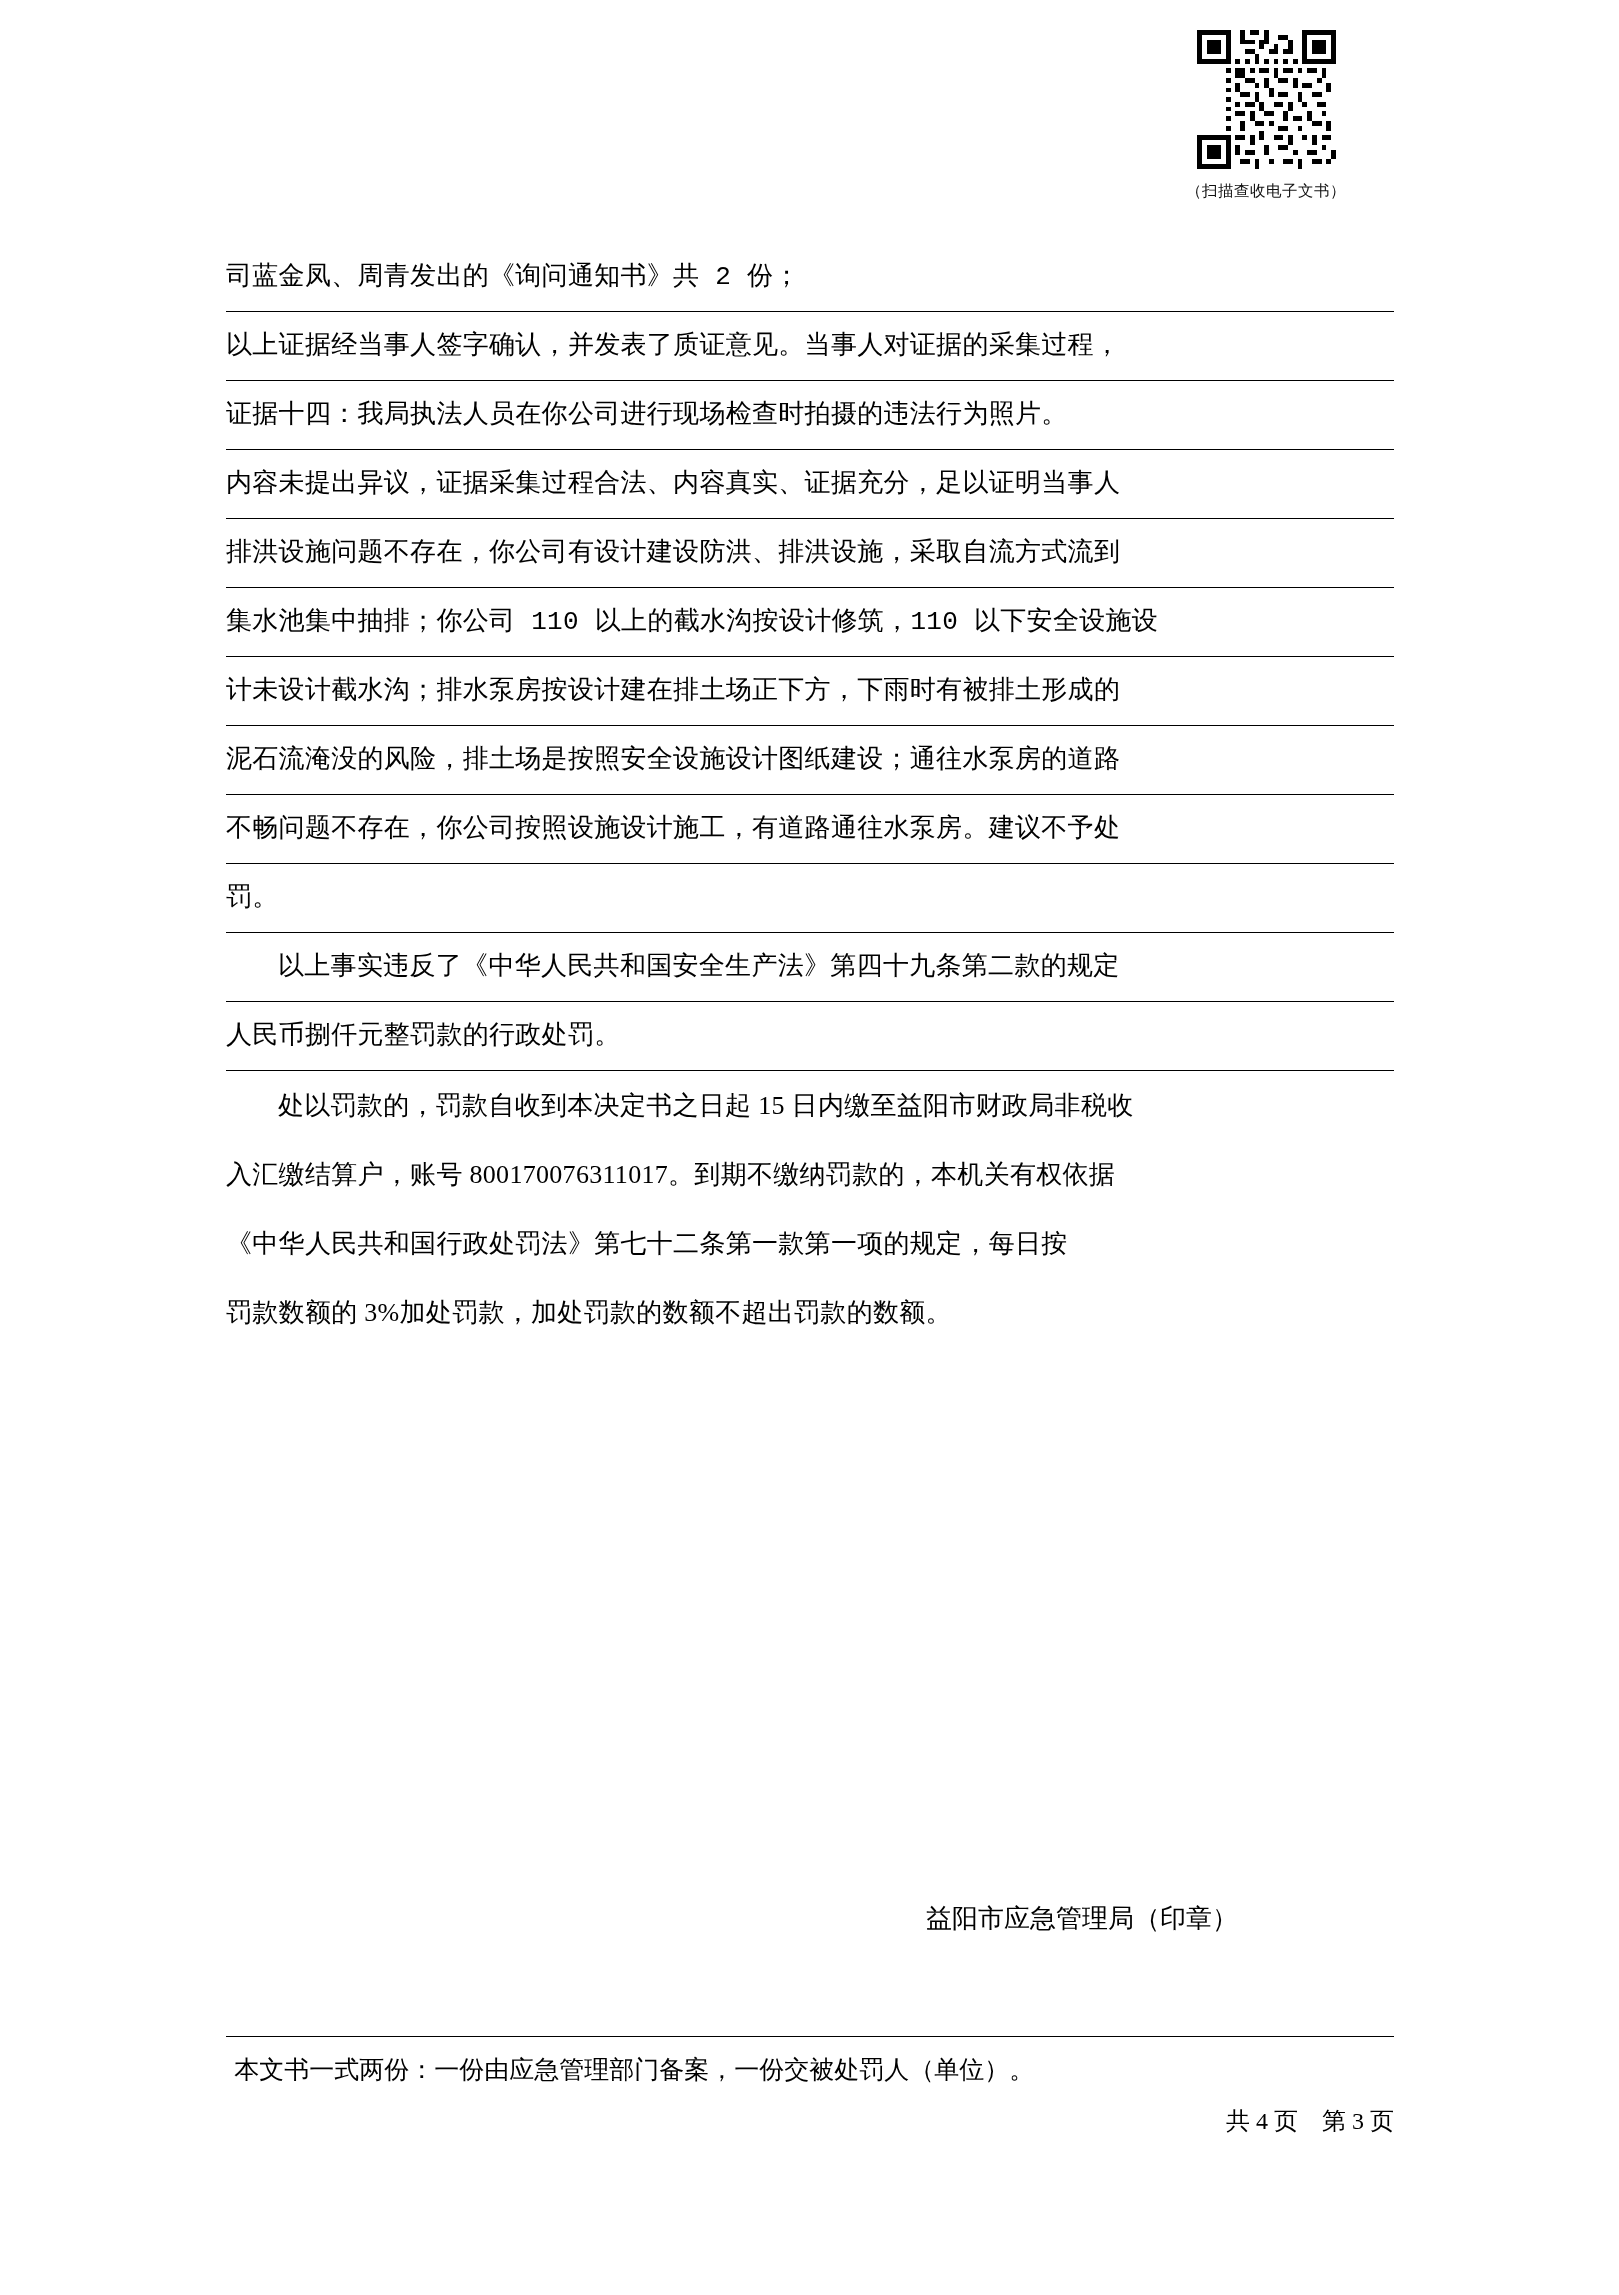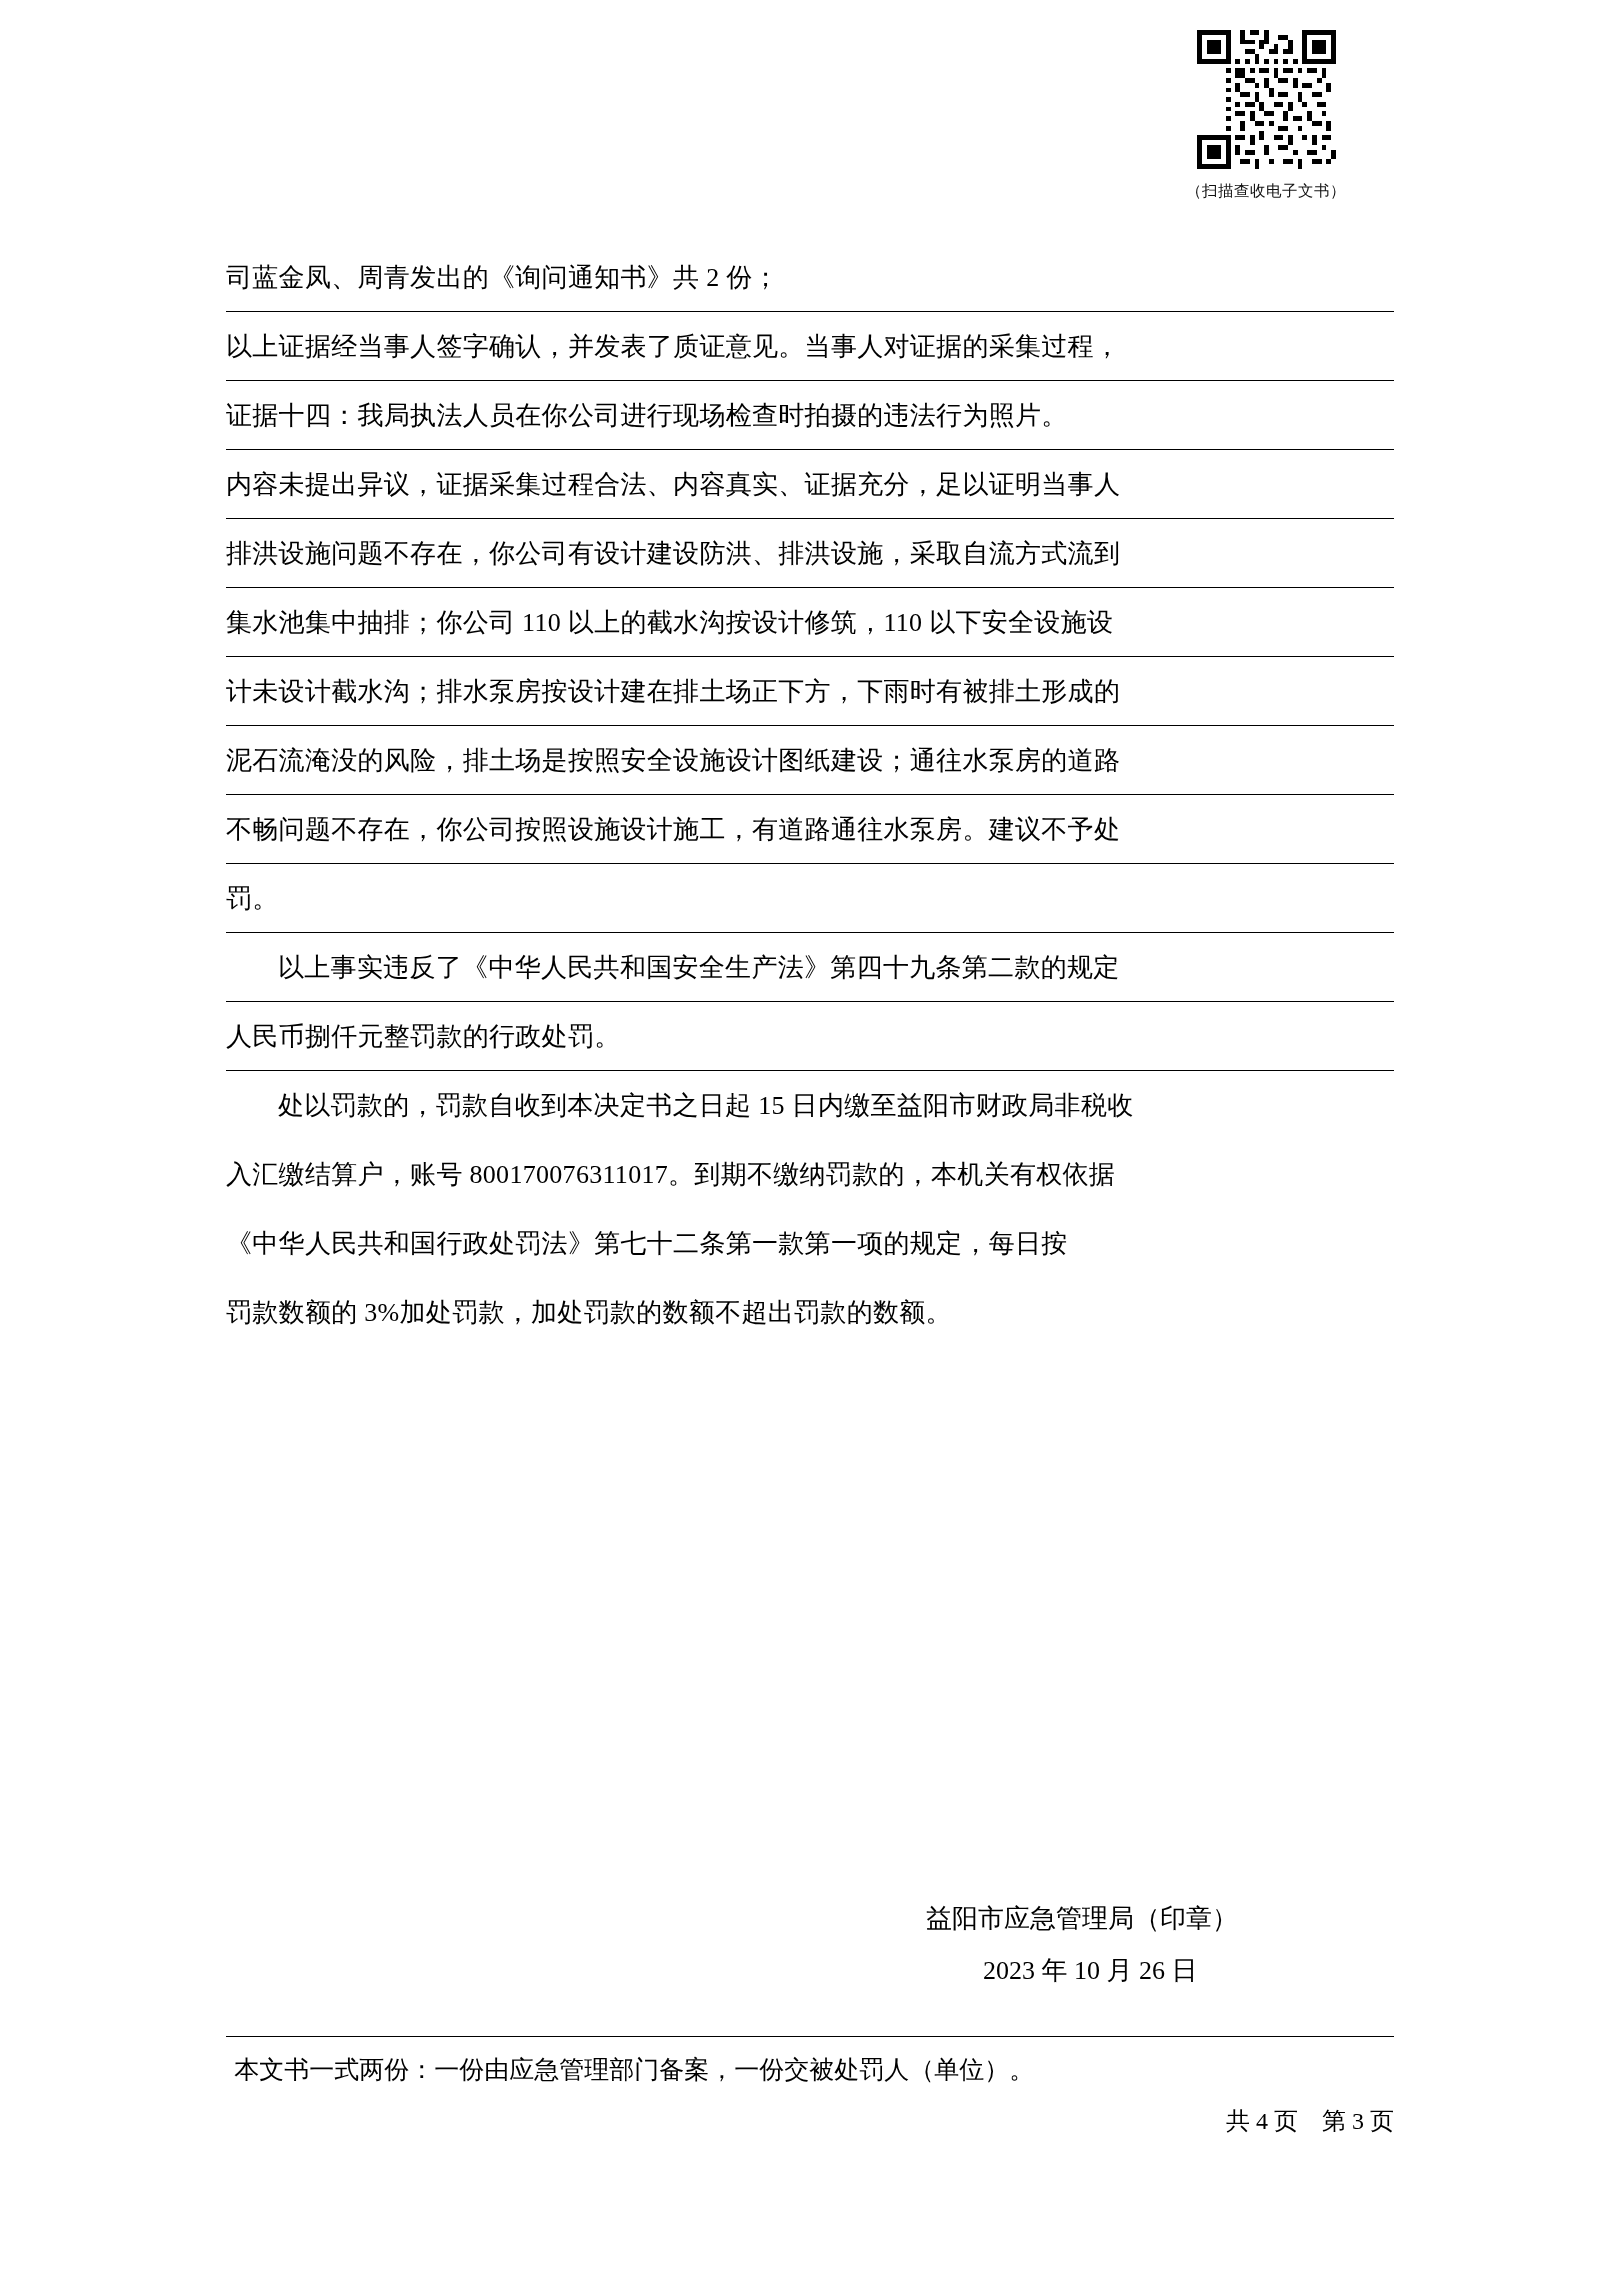--- a/index.html
+++ b/index.html
@@ -54,20 +54,21 @@
   .ul-line {
     font-size: 26px;
     line-height: 69px;
     height: 69px;
     white-space: nowrap;
     border-bottom: 1.6px solid #000;
     box-sizing: border-box;
     letter-spacing: 0.3px;
     padding-bottom: 3.1px;
     overflow: hidden;
+    font-family: Liberation Mono, monospace;
   }
   .ul-line.indent {
     text-indent: 52px;
   }
 
   
   .plain-line {
     font-size: 26px;
     line-height: 69px;
     height: 69px;
@@ -262,21 +263,20 @@
 
     <div class="plain-line indent">处以罚款的，罚款自收到本决定书之日起 15 日内缴至益阳市财政局非税收</div>
     <div class="plain-line">入汇缴结算户，账号 800170076311017。到期不缴纳罚款的，本机关有权依据</div>
     <div class="plain-line">《中华人民共和国行政处罚法》第七十二条第一款第一项的规定，每日按</div>
     <div class="plain-line">罚款数额的 3%加处罚款，加处罚款的数额不超出罚款的数额。</div>
 
   </div>
 
   <div class="signature">
     <div class="sig-line1">益阳市应急管理局（印章）</div>
-    <div class="sig-line2">2023 年 10 月 26 日</div>
   </div>
 
   <div class="footer-rule"></div>
   <div class="footer-note">本文书一式两份：一份由应急管理部门备案，一份交被处罚人（单位）。</div>
   <div class="page-number">
     <span>共 4 页</span>
     &nbsp;&nbsp;
     <span>第 3 页</span>
   </div>
 

